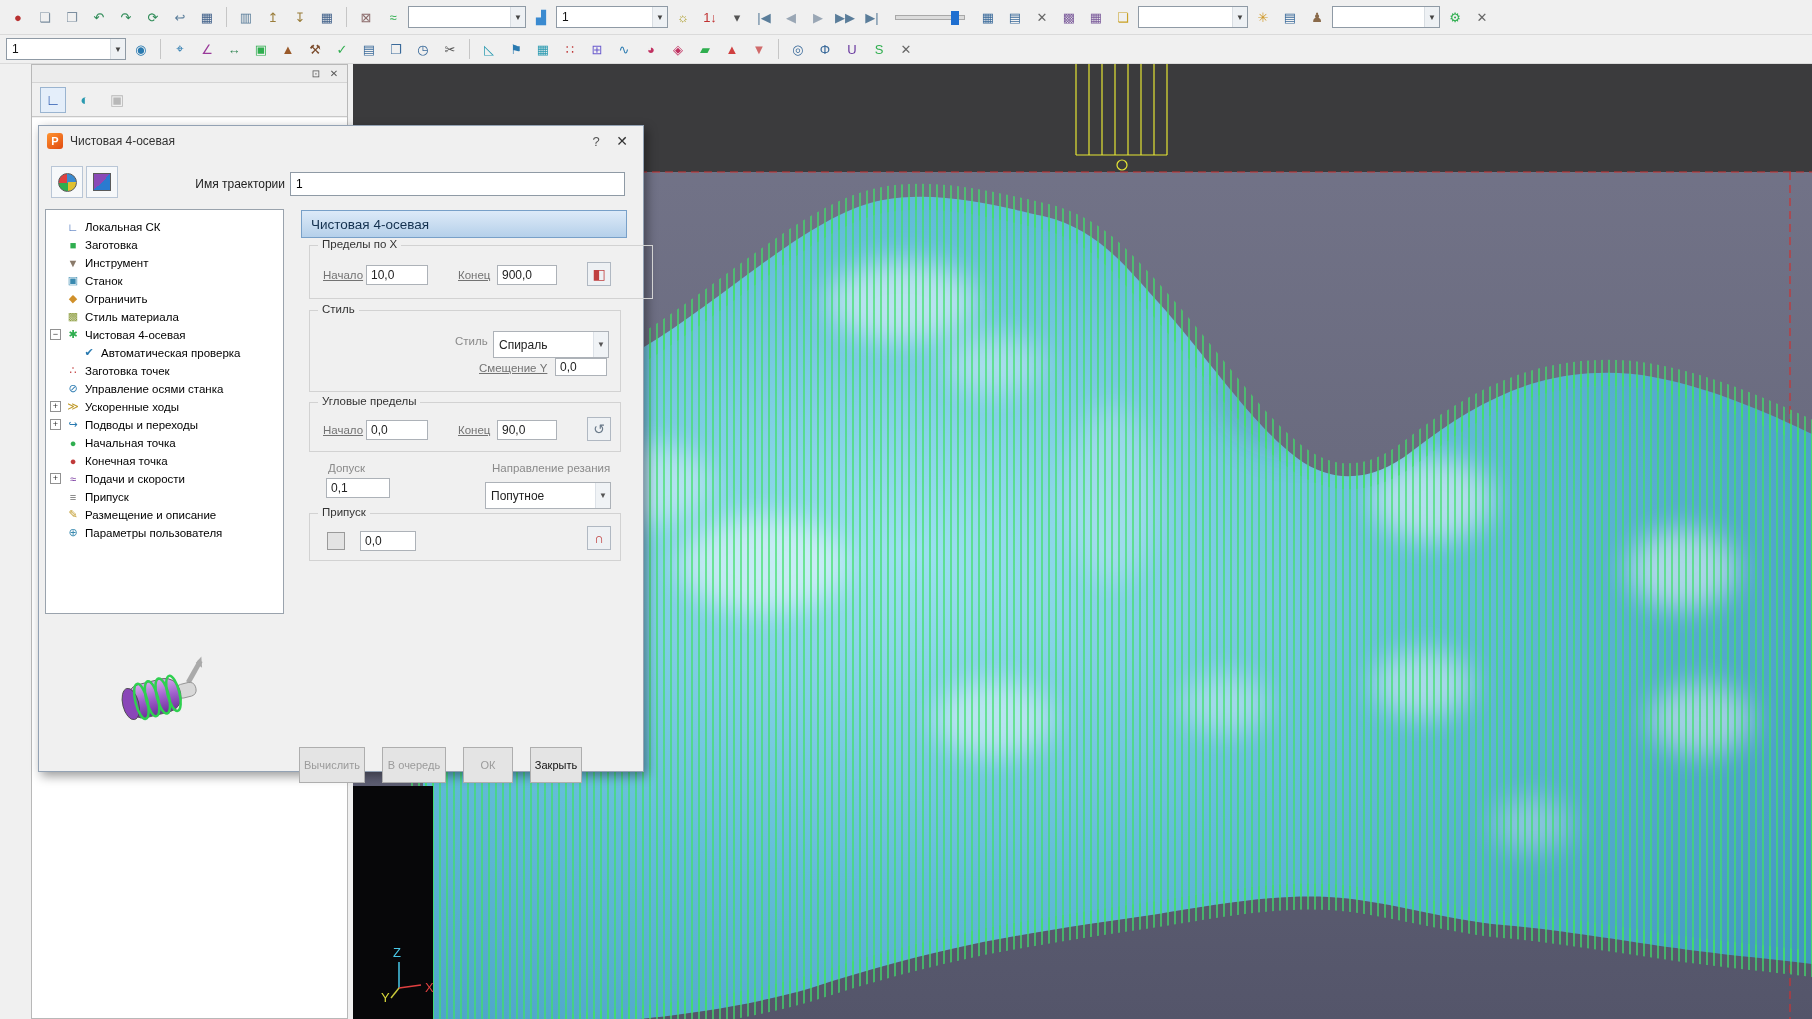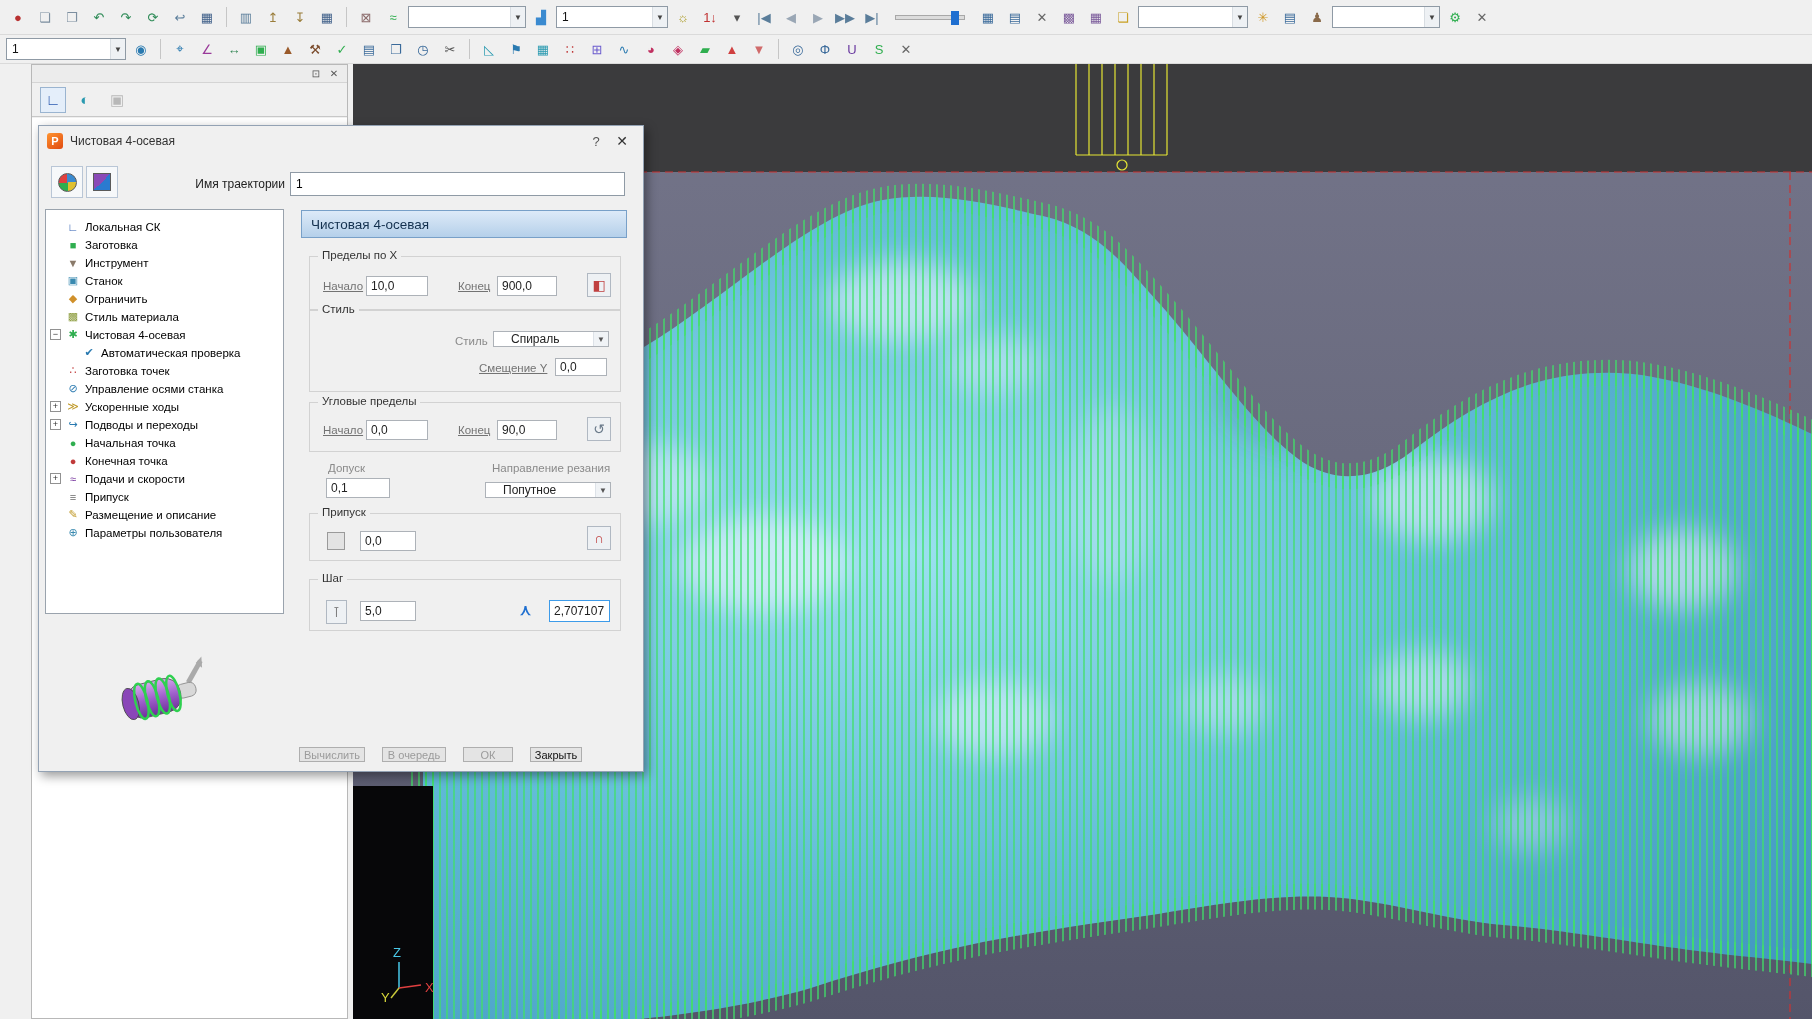--- a/index.html
+++ b/index.html
@@ -89,34 +89,34 @@
                padding-left:9px; }
   .grp { position:absolute; border:1px solid #d2d2d2; }
   .legend { position:absolute; top:-8px; left:8px; background:#f0f0f0; padding:0 4px;
             font-size:11.5px; color:#333; }
   .ulabel { position:absolute; font-size:11.5px; color:#737373; text-decoration:underline; }
   .plabel { position:absolute; font-size:11.5px; color:#8a8a8a; }
   .fin { position:absolute; height:20px; border:1px solid #adb2b8; background:#fff;
          font-size:12px; padding:1px 4px; color:#222;
          font-family:"Liberation Sans", sans-serif; }
   .fin.focused { border:1px solid #3d9be9; height:22px; }
-  .fcombo { position:absolute; height:16px; background:#fff; border:1px solid #adb2b8;
-            display:flex; align-items:center; font-size:12px; padding-left:17px; }
+  .fcombo { position:absolute; height:27px; background:#fff; border:1px solid #adb2b8;
+            display:flex; align-items:center; font-size:12px; padding-left:5px; }
   .fcombo .cval { flex:1; color:#222; }
   .fcombo .carrow { width:15px; height:100%; display:flex; align-items:center;
                     justify-content:center; font-size:8px; color:#555;
                     border-left:1px solid #dde2e8; background:#f0f3f6; }
   .gbtn { position:absolute; width:24px; height:24px; border:1px solid #b0b8c2;
           background:#eef1f4; display:flex; align-items:center; justify-content:center;
           font-size:14px; cursor:default; }
   .gbtn.small { width:21px; height:24px; }
   .sqbtn { position:absolute; width:18px; height:18px; border:1px solid #9a9a9a;
            background:#e3e3e3; }
   .angle-glyph { position:absolute; font-size:15px; color:#1f6fd0; font-weight:bold; }
-  .dbtn { position:absolute; top:621px; height:15px; border:1px solid #aeaeae;
+  .dbtn { position:absolute; top:621px; height:36px; border:1px solid #aeaeae;
           background:#e4e4e4; font-size:11px; color:#111; text-align:center;
           font-family:"Liberation Sans", sans-serif; cursor:default; }
   .dbtn.disabled { color:#9b9b9b; }
   .tool-preview { position:absolute; left:72px; top:513px; }
 </style>
 </head>
 <body>
 
 <div id="root">
 
@@ -432,21 +432,21 @@
         </div>
         <div class="tree-row" style="top: 314px; left: 4px;">
           <span class="tspacer"></span>
           <span class="ticon" style="color: rgb(58, 138, 176);">⊕</span>
           <span>Параметры пользователя</span>
         </div>
       </div>
 
     <div class="rp-header">Чистовая 4-осевая</div>
 
-    <div class="grp" style="left:270px;top:130px;width:312px;height:54px">
+    <div class="grp" style="left:270px;top:119px;width:344px;height:54px">
       <span class="legend">Пределы по X</span>
       <span class="ulabel" style="left:13px;top:23px">Начало</span>
       <input class="fin" style="left: 56px; top: 19px; width: 62px;" value="10,0">
       <span class="ulabel" style="left:148px;top:23px">Конец</span>
       <input class="fin" style="left: 187px; top: 19px; width: 60px;" value="900,0">
       <span class="gbtn" style="left:277px;top:16px">
         <span style="color:#c04040">◧</span>
       </span>
     </div>
 
@@ -482,29 +482,20 @@
 
     <div class="grp" style="left:270px;top:387px;width:312px;height:48px">
       <span class="legend">Припуск</span>
       <span class="sqbtn" style="left:17px;top:18px"></span>
       <input class="fin" style="left: 50px; top: 17px; width: 56px;" value="0,0">
       <span class="gbtn" style="left:277px;top:12px">
         <span style="color:#c04040;font-weight:bold">∩</span>
       </span>
     </div>
 
-    <div class="grp" style="left:270px;top:453px;width:312px;height:52px">
-      <span class="legend">Шаг</span>
-      <span class="gbtn small" style="left:16px;top:20px">
-        <span style="color:#6a6a6a">⊺</span>
-      </span>
-      <input class="fin" style="left: 50px; top: 21px; width: 56px;" value="5,0">
-      <span class="angle-glyph" style="left:210px;top:21px">⋏</span>
-      <input class="fin focused" style="left: 239px; top: 20px; width: 61px;" value="2,707107">
-    </div>
 
     <svg class="tool-preview" width="104" height="104" viewBox="0 0 104 104">
       <defs>
         <linearGradient id="cylg" x1="0" y1="0" x2="0" y2="1">
           <stop offset="0" stop-color="#d8a8ee"></stop>
           <stop offset="0.5" stop-color="#a060cc"></stop>
           <stop offset="1" stop-color="#6e2e9a"></stop>
         </linearGradient>
       </defs>
       <g transform="rotate(-14 52 58)">

